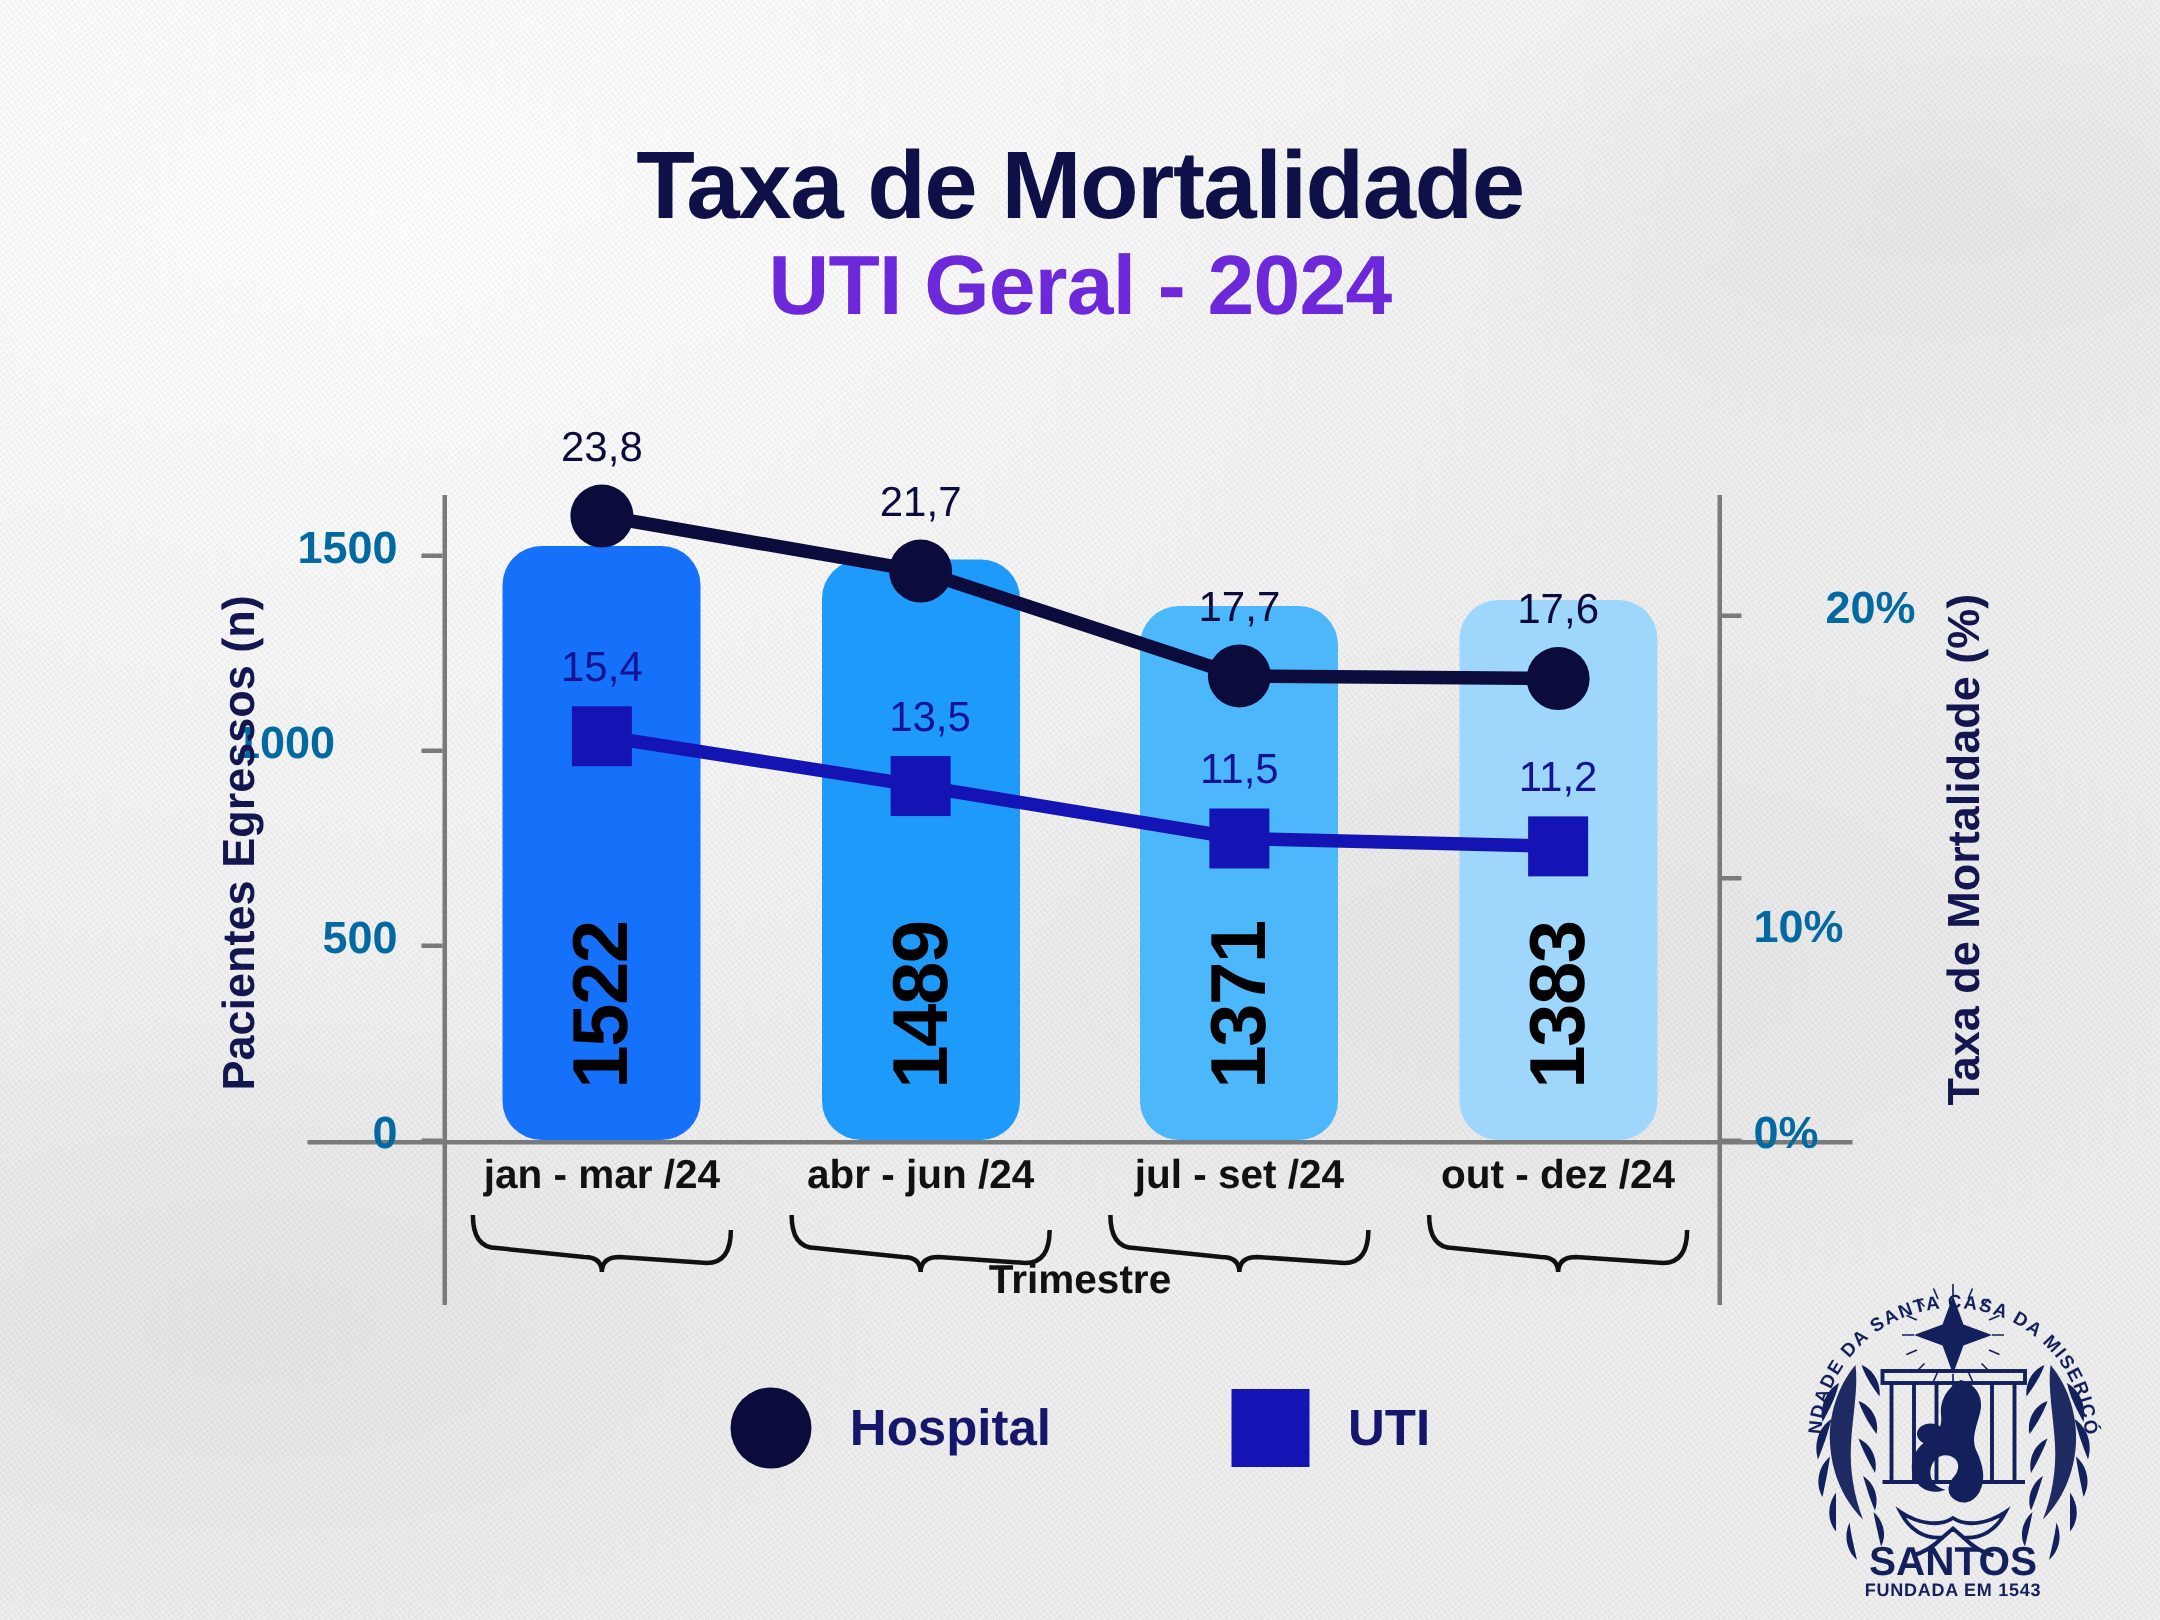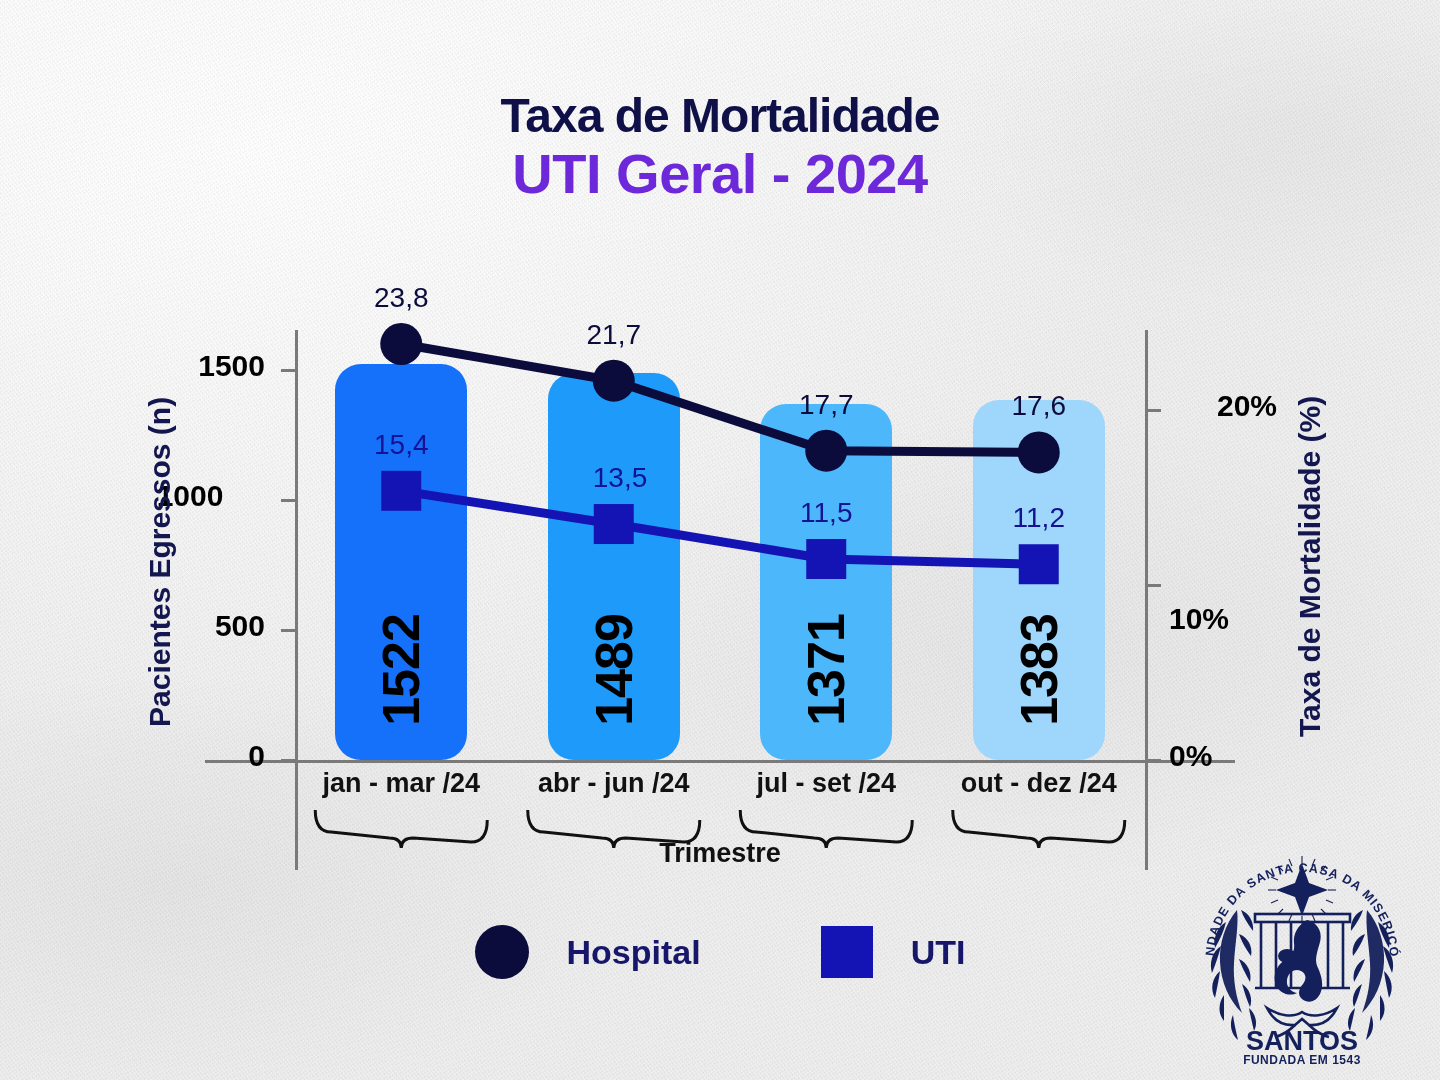--- a/index.html
+++ b/index.html
@@ -29,35 +29,35 @@
     background:
       radial-gradient(ellipse 700px 340px at 72% 60%, rgba(0,0,0,.035) 0%, rgba(0,0,0,0) 70%),
       radial-gradient(ellipse 620px 300px at 12% 82%, rgba(0,0,0,.04) 0%, rgba(0,0,0,0) 72%),
       radial-gradient(ellipse 520px 260px at 90% 12%, rgba(0,0,0,.03) 0%, rgba(0,0,0,0) 70%),
       linear-gradient(170deg, rgba(255,255,255,.55) 0%, rgba(255,255,255,0) 30%);
   }
 
   
   #title-block{position:absolute;left:0;right:0;top:92px;text-align:center;z-index:5;}
   #title-main{
-    font-size:48px;font-weight:bold;letter-spacing:-1px;color:#101048;
+    font-size:64px;font-weight:bold;letter-spacing:-1px;color:#101048;
     line-height:.98;font-stretch:condensed;
   }
   #title-sub{
     font-size:56px;font-weight:bold;letter-spacing:-.5px;color:#6d28d9;
     line-height:1.12;margin-top:4px;
   }
 
   
   #plot{position:absolute;left:0;top:0;width:1440px;height:1080px;z-index:4;}
 
   .axis-line{position:absolute;background:#7a7a7a;}
   .tick{position:absolute;background:#7a7a7a;height:3px;width:14px;}
   .ticklabel{
-    position:absolute;font-size:30px;font-weight:bold;color:#000000;
+    position:absolute;font-size:30px;font-weight:bold;color:#0369a1;
     white-space:nowrap;
   }
   .ticklabel.left{text-align:right;}
 
   .axtitle{
     position:absolute;font-size:30px;font-weight:bold;color:#14164f;
     white-space:nowrap;transform-origin:center center;
   }
 
   .bar{position:absolute;border-radius:26px;}
@@ -77,21 +77,21 @@
 
   .dlabel{
     position:absolute;font-size:28px;font-weight:normal;white-space:nowrap;text-align:center;
   }
   .dlabel.hosp{color:#0c0c3c;}
   .dlabel.uti{color:#131393;}
 
   
   #legend{position:absolute;z-index:6;left:0;right:0;top:925px;
           display:flex;justify-content:center;align-items:center;gap:120px;}
-  .legend-item{display:flex;align-items:center;gap:38px;}
+  .legend-item{display:flex;align-items:center;gap:26px;}
   .legend-dot{width:54px;height:54px;border-radius:50%;background:#0c0c3c;}
   .legend-sq{width:52px;height:52px;background:#1414b4;}
   .legend-label{font-size:34px;font-weight:bold;color:#16166b;}
 
   
   #logo{position:absolute;right:30px;bottom:12px;width:215px;height:230px;z-index:6;}
 </style>
 </head>
 <body>
 

